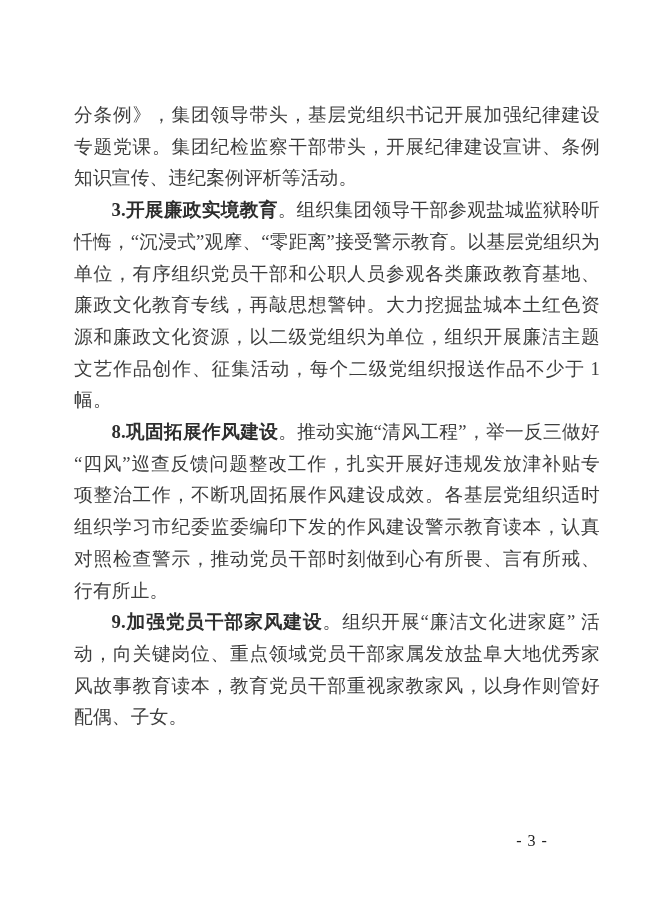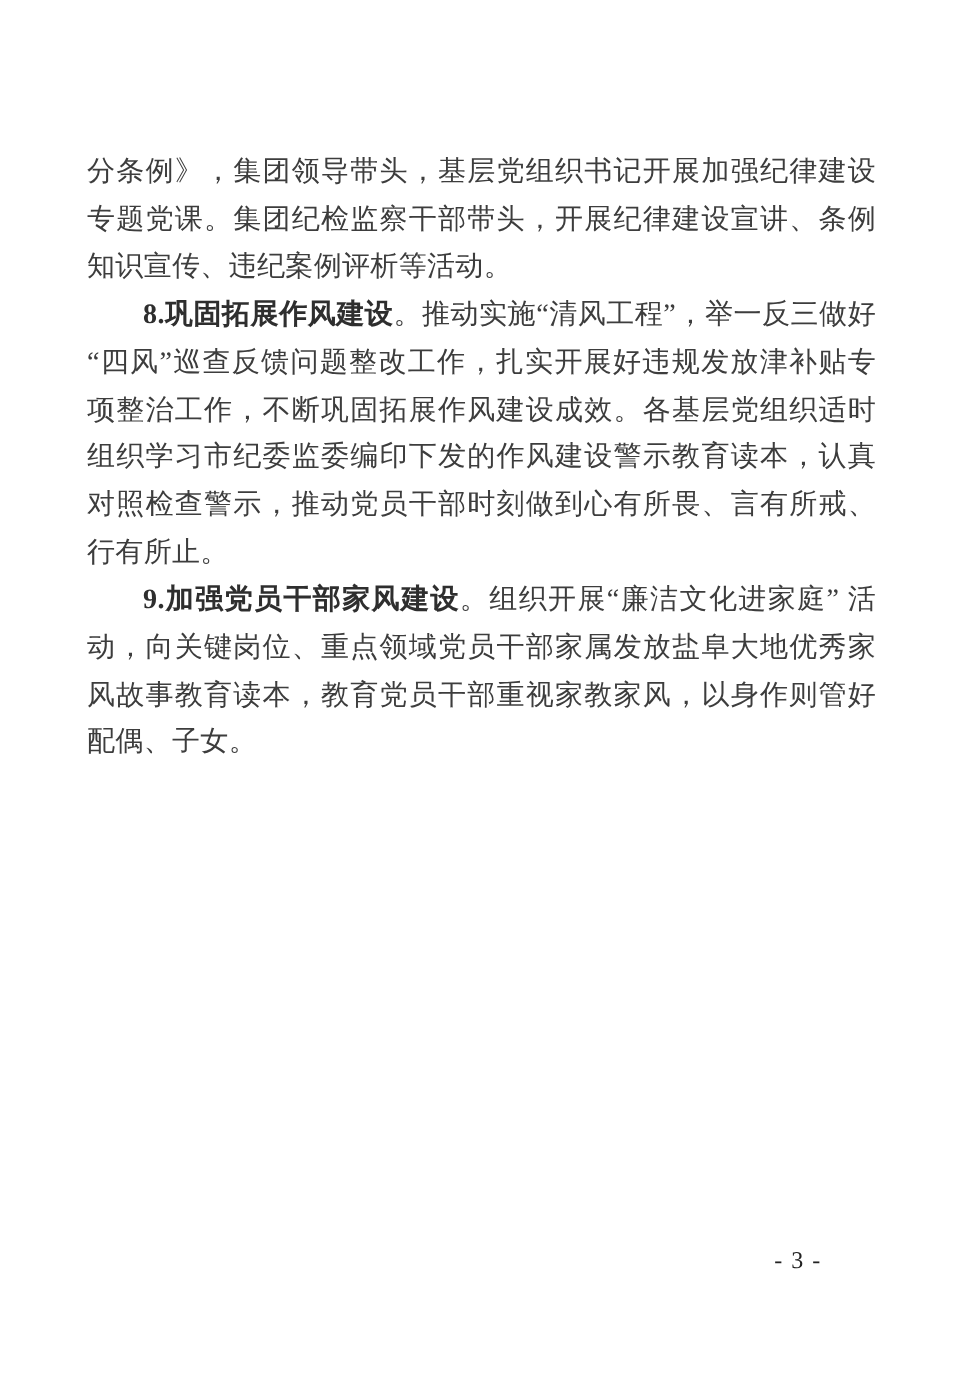--- a/index.html
+++ b/index.html
@@ -10,21 +10,21 @@
   .page {
     position: relative;
     width: 648px;
     height: 916px;
     background: #ffffff;
     overflow: hidden;
     font-family: "Liberation Serif", "DejaVu Serif", serif;
   }
   .content {
     position: absolute;
-    left: 58px;
+    left: 74px;
     top: 99px;
     width: 526px;
     font-size: 18.7px;
     line-height: 31.7px;
     color: #3d3d3d;
     text-align: justify;
     text-justify: inter-character;
     letter-spacing: 0.2px;
   }
   .para {
@@ -55,20 +55,23 @@
 </head>
 <body>
 
 <div class="page">
   <div class="content">
 
     <p class="para continuation">
       <span>分条例》，集团领导带头，基层党组织书记开展加强纪律建设专题党课。集团纪检监察干部带头，开展纪律建设宣讲、条例知识宣传、违纪案例评析等活动。</span>
     </p>
 
+    <p class="para">
+      <span class="item-heading">3.开展廉政实境教育</span><span>。组织集团领导干部参观盐城监狱聆听忏悔，“沉浸式”观摩、“零距离”接受警示教育。以基层党组织为单位，有序组织党员干部和公职人员参观各类廉政教育基地、廉政文化教育专线，再敲思想警钟。大力挖掘盐城本土红色资源和廉政文化资源，以二级党组织为单位，组织开展廉洁主题文艺作品创作、征集活动，每个二级党组织报送作品不少于 1 幅。</span>
+    </p>
 
     <p class="para">
       <span class="item-heading">8.巩固拓展作风建设</span><span>。推动实施“清风工程”，举一反三做好“四风”巡查反馈问题整改工作，扎实开展好违规发放津补贴专项整治工作，不断巩固拓展作风建设成效。各基层党组织适时组织学习市纪委监委编印下发的作风建设警示教育读本，认真对照检查警示，推动党员干部时刻做到心有所畏、言有所戒、行有所止。</span>
     </p>
 
     <p class="para">
       <span class="item-heading">9.加强党员干部家风建设</span><span>。组织开展“廉洁文化进家庭” 活动，向关键岗位、重点领域党员干部家属发放盐阜大地优秀家风故事教育读本，教育党员干部重视家教家风，以身作则管好配偶、子女。</span>
     </p>
 
 

